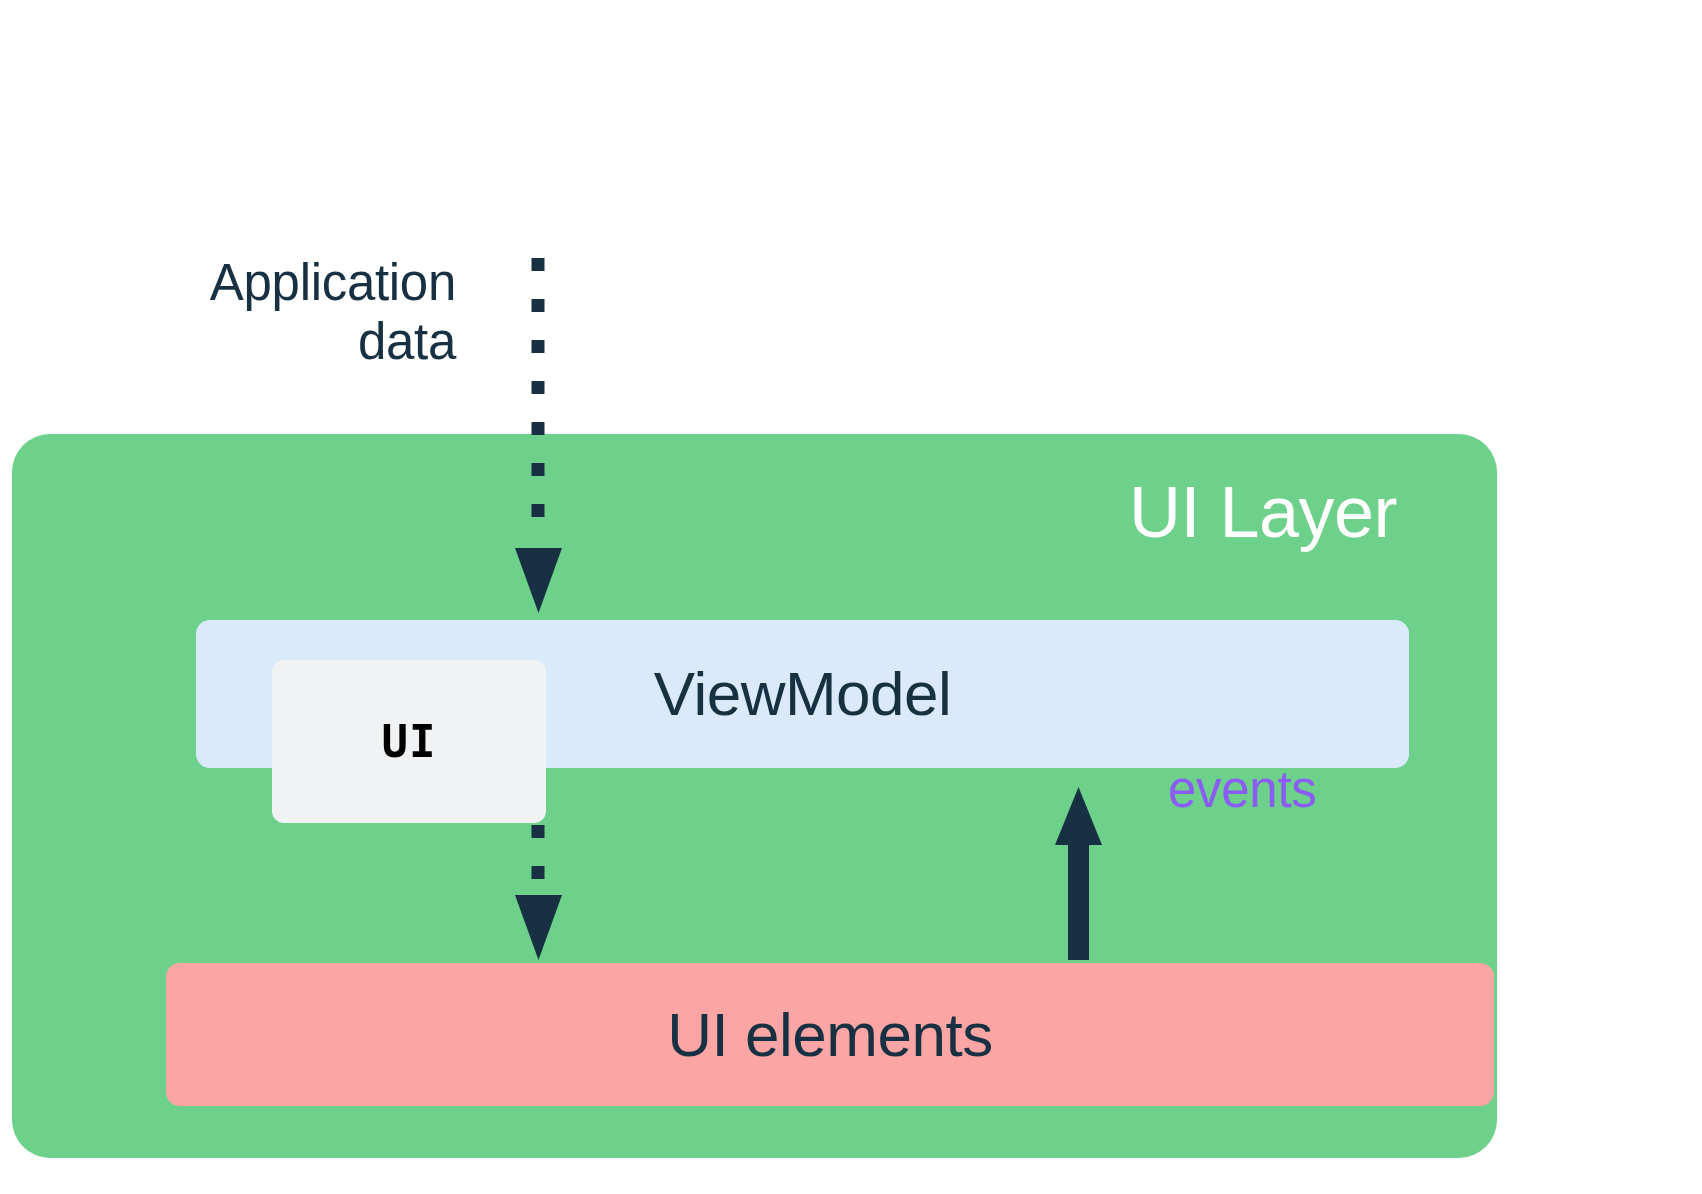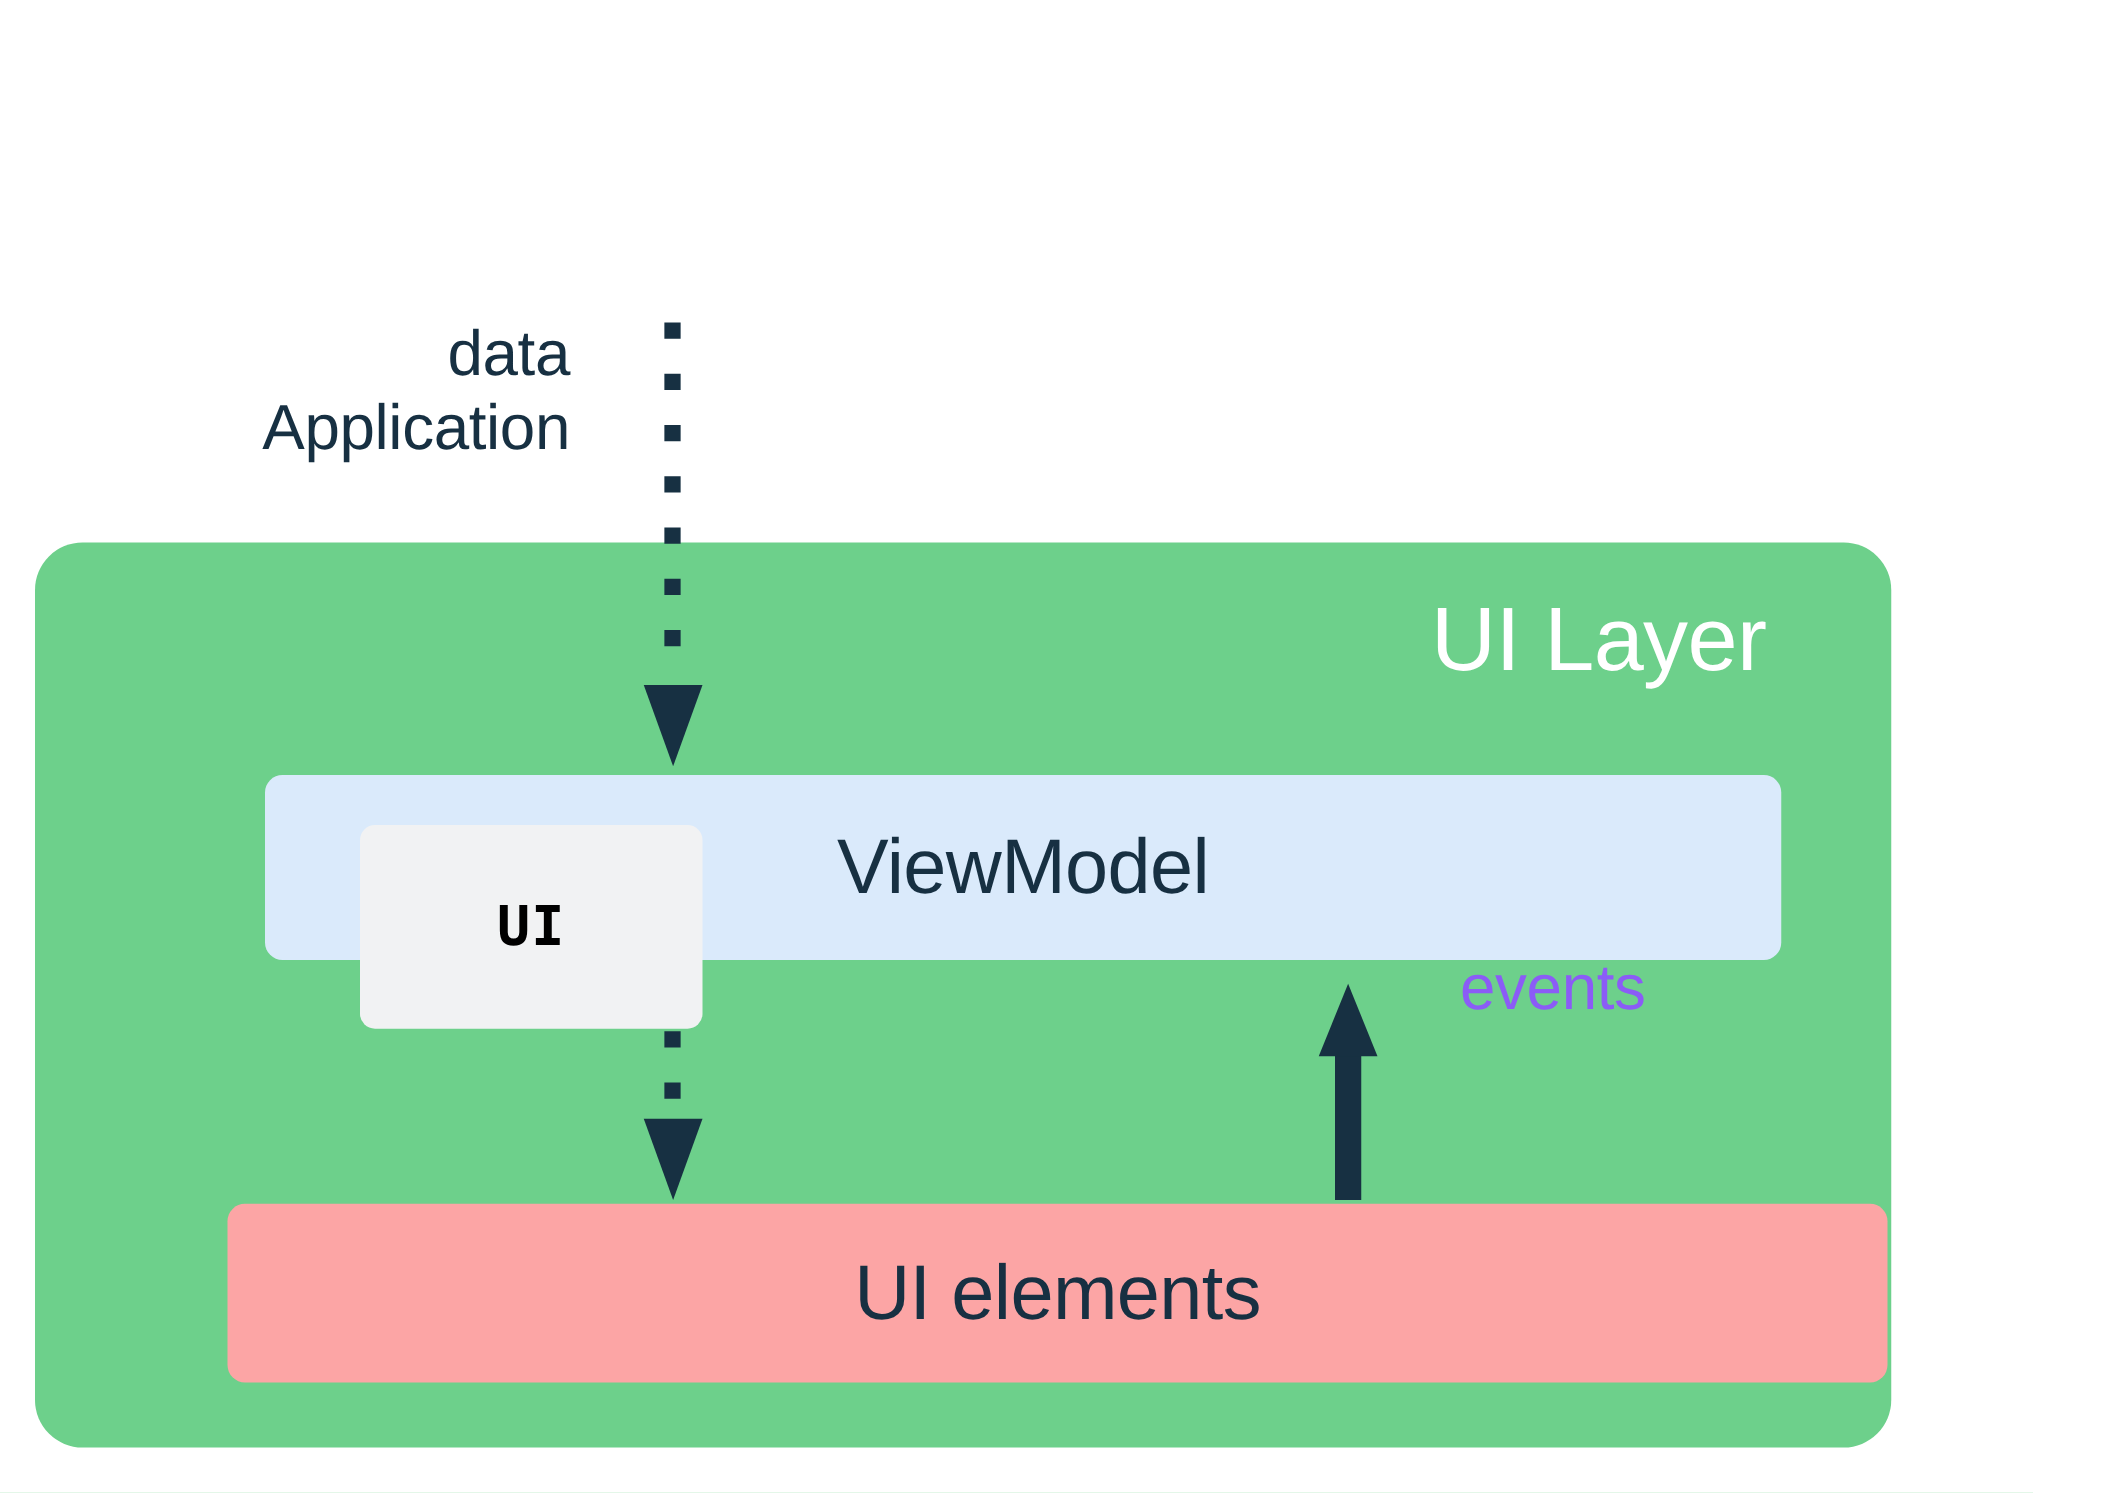--- a/index.html
+++ b/index.html
@@ -35,21 +35,21 @@
     color: #ffffff;
     font-size: 82px;
     font-weight: 400;
     letter-spacing: -0.5px;
     line-height: 1;
   }
 
   
   .ui-layer {
     position: absolute;
-    left: 28px;
+    left: 12px;
     top: 434px;
     width: 1485px;
     height: 724px;
     background: #6DD08B;
     border-radius: 38px;
   }
   .ui-layer-title {
     position: absolute;
     right: 100px;
     top: 42px;
@@ -160,22 +160,22 @@
     letter-spacing: -0.3px;
   }
 </style>
 </head>
 <body>
 
 <div id="stage">
 
 
   <div class="appdata-caption">
+    <div>Application</div>
     <div>data</div>
-    <div>Application</div>
   </div>
 
   <div class="ui-layer">
 
     <div class="ui-layer-title">UI Layer</div>
 
     <div class="viewmodel-box">
       <div class="viewmodel-label">ViewModel</div>
     </div>
 

